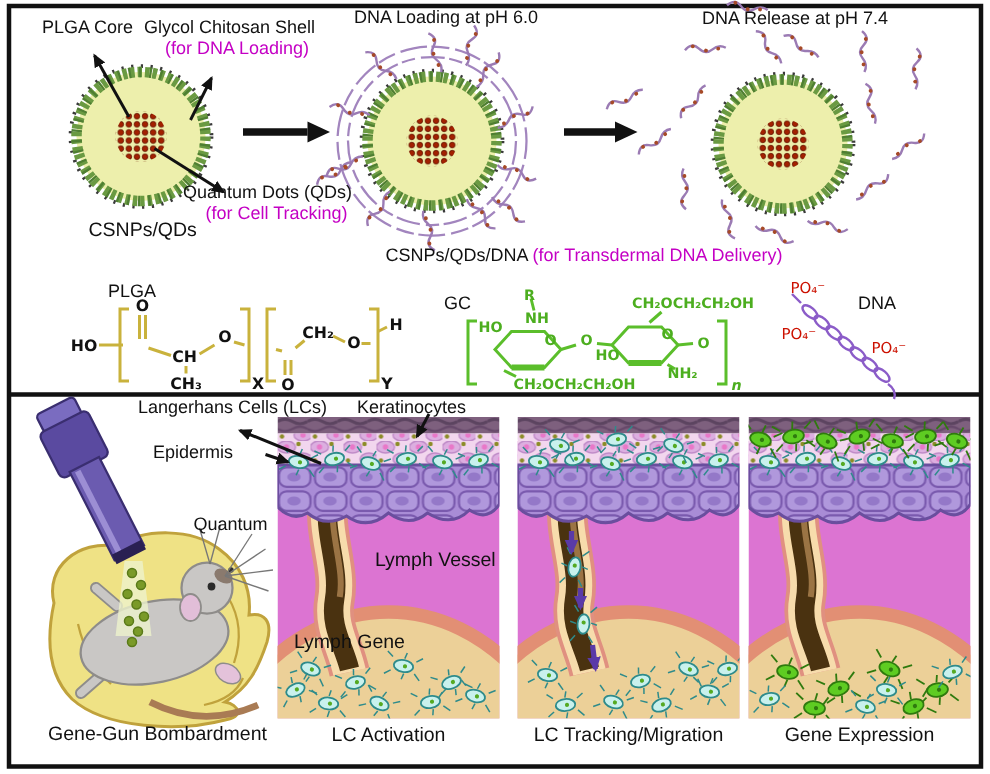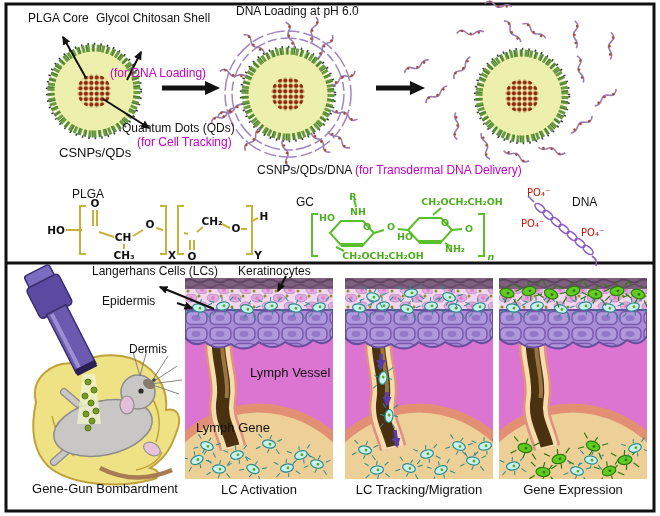--- a/index.html
+++ b/index.html
@@ -372,39 +372,40 @@
 
   <g stroke="#111" stroke-width="2">
     <line x1="214" y1="309" x2="160" y2="287" marker-end="url(#ah)"></line>
     <line x1="286" y1="276" x2="278" y2="291" marker-end="url(#ah)"></line>
     <line x1="177" y1="303" x2="192" y2="308" marker-end="url(#ah)"></line>
   </g>
 </svg>
 
 <div class="lbl sz12" style="left:28px;top:12px;">PLGA Core</div>
 <div class="lbl sz12" style="left:96px;top:12px;text-align:center;">Glycol Chitosan Shell</div>
-<div class="lbl sz12 magenta" style="left:110px;top:26px;margin-top:41px;">(for DNA Loading)</div>
+<div class="lbl sz12 magenta" style="left:110px;top:26px;">(for DNA Loading)</div>
 <div class="lbl sz12" style="left:122px;top:122px;">Quantum Dots (QDs)</div>
 <div class="lbl sz12 magenta" style="left:137px;top:136px;">(for Cell Tracking)</div>
 <div class="lbl sz13" style="left:59px;top:146px;">CSNPs/QDs</div>
 
 <div class="lbl sz12" style="left:236px;top:5px;">DNA Loading at pH 6.0</div>
+<div class="lbl sz12" style="left:468px;top:6px;">DNA Release at pH 7.4</div>
 <div class="lbl sz12" style="left:257px;top:164px;"><span>CSNPs/QDs/DNA</span><span class="magenta"> (for Transdermal DNA Delivery)</span></div>
 
 <div class="lbl sz12" style="left:72px;top:188px;">PLGA</div>
 <div class="lbl sz12" style="left:296px;top:196px;">GC</div>
 <div class="lbl sz12" style="left:560px;top:196px;margin-left:12px;">DNA</div>
 <div class="lbl sz10 red" style="left:527px;top:188px;font-family:'DejaVu Sans',sans-serif;">PO₄⁻</div>
 <div class="lbl sz10 red" style="left:521px;top:219px;font-family:'DejaVu Sans',sans-serif;">PO₄⁻</div>
 <div class="lbl sz10 red" style="left:581px;top:228px;font-family:'DejaVu Sans',sans-serif;">PO₄⁻</div>
 
 <div class="lbl sz12" style="left:92px;top:265px;">Langerhans Cells (LCs)</div>
 <div class="lbl sz12" style="left:238px;top:265px;">Keratinocytes</div>
 <div class="lbl sz12" style="left:102px;top:295px;">Epidermis</div>
-<div class="lbl sz12" style="left:129px;top:343px;">Dermis</div>
+<div class="lbl sz12" style="left:129px;top:343px;">Quantum</div>
 <div class="lbl sz13" style="left:250px;top:366px;">Lymph Vessel</div>
 <div class="lbl sz13" style="left:196px;top:421px;">Lymph Gene</div>
 
 <div class="lbl sz13 center" style="left:10px;top:482px;width:190px;">Gene-Gun Bombardment</div>
 <div class="lbl sz13 center" style="left:185px;top:483px;width:148px;">LC Activation</div>
 <div class="lbl sz13 center" style="left:340px;top:483px;width:158px;">LC Tracking/Migration</div>
 <div class="lbl sz13 center" style="left:498px;top:483px;width:150px;">Gene Expression</div>
 
 </div>
 

